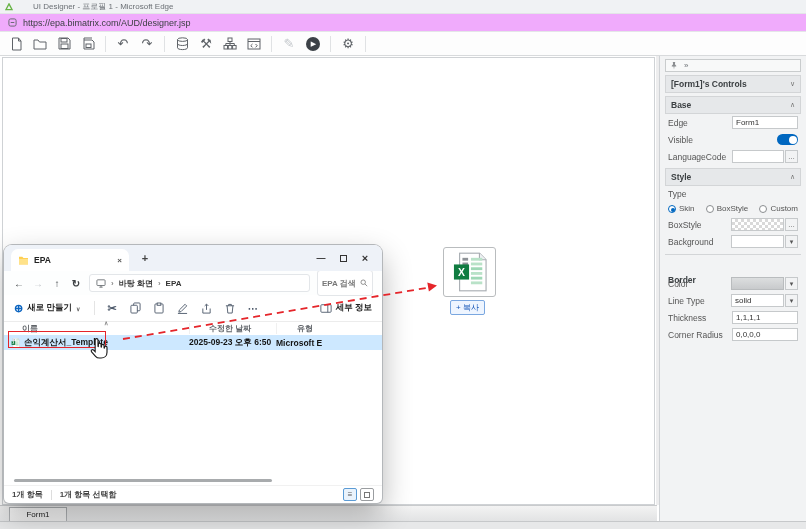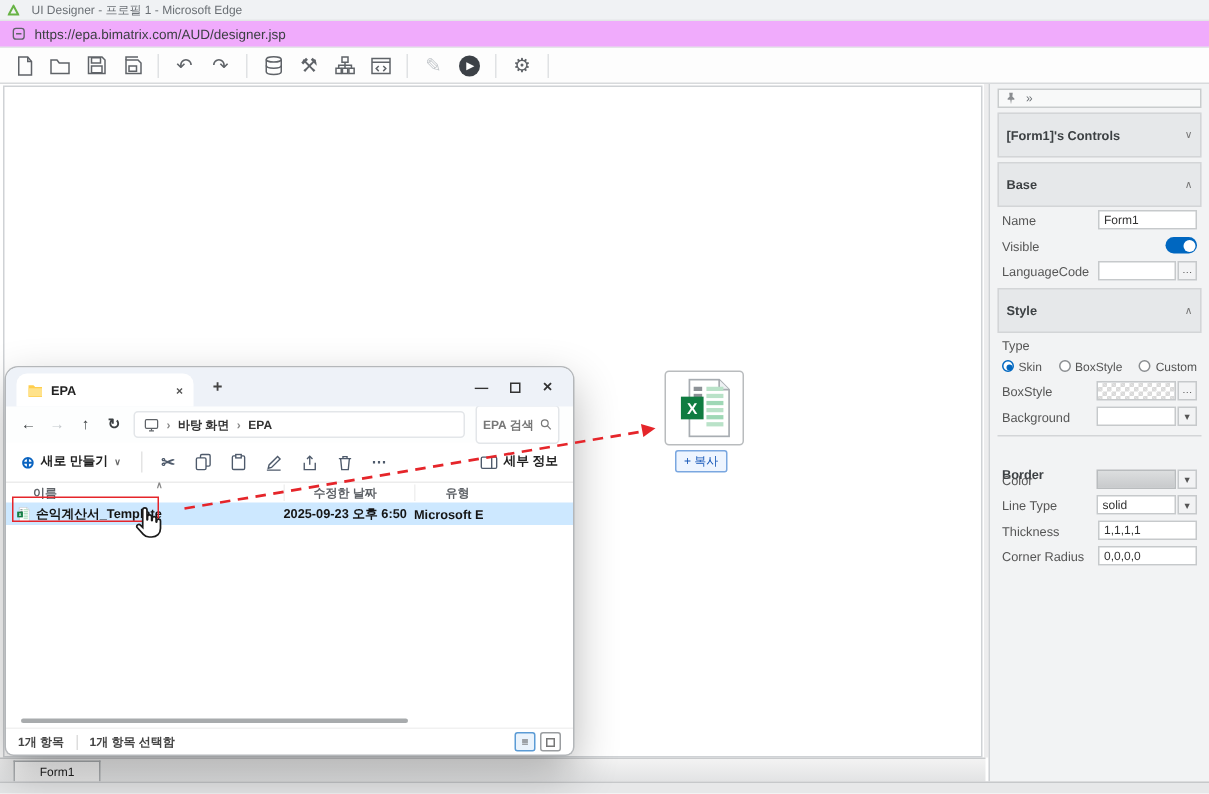--- a/index.html
+++ b/index.html
@@ -2,21 +2,21 @@
 <html><head>
 <meta charset="utf-8">
 <style>
   * { margin:0; padding:0; box-sizing:border-box; }
   html,body { width:806px; height:529px; overflow:hidden; background:#fff;
     font-family:"Liberation Sans", sans-serif; }
 
   
   .titlebar { position:absolute; left:0; top:0; width:806px; height:14px;
     background:#f0f2f4; border-bottom:1px solid #e3e5e7; display:flex; align-items:center;
-    gap:8px; padding-left:5px; font-size:8px; color:#6b7075; }
+    gap:20px; padding-left:5px; font-size:8px; color:#6b7075; }
   .urlbar { position:absolute; left:0; top:14px; width:806px; height:18px;
     background:#f0abfc; border-bottom:1px solid #e4e6e8; display:flex; align-items:center;
     gap:6px; padding-left:8px; font-size:9px; color:#3c4043; }
   .apptoolbar { position:absolute; left:0; top:32px; width:806px; height:24px;
     background:#fdfdfd; border-bottom:1px solid #d8dadc; display:flex; align-items:center;
     gap:4px; padding-left:6px; }
   .ticon { width:20px; height:20px; display:flex; align-items:center; justify-content:center;
     color:#5f6368; font-size:13px; }
   .tsep { width:1px; height:16px; background:#e0e2e4; margin:0 3px; }
   .run-circle { width:14px; height:14px; border-radius:50%; background:#3c4147; color:#fff;
@@ -24,37 +24,37 @@
   .icon-svg { display:block; }
 
   
   .canvas { position:absolute; left:2px; top:57px; width:653px; height:448px;
     background:#fff; border:1px solid #cfd2d5; }
   .splitter { position:absolute; left:656px; top:56px; width:3px; height:449px; background:#ededee; }
   .rpanel { position:absolute; left:659px; top:56px; width:147px; height:465px;
     background:#f2f3f4; border-left:1px solid #cfd2d5; padding:3px 5px; }
   .pinbox { height:13px; border:1px solid #c9cccd; background:#f8f9f9; display:flex;
     align-items:center; gap:6px; padding:0 4px; font-size:8px; color:#6b7075; }
-  .phead { height:30px; background:#e6e8ea; border:1px solid #d3d5d7; display:flex;
+  .phead { height:18px; background:#e6e8ea; border:1px solid #d3d5d7; display:flex;
     justify-content:space-between; align-items:center; padding:0 5px; margin-top:3px;
     font-size:8.5px; font-weight:bold; color:#3c4043; }
   .phead .chev { font-size:7px; color:#777; font-weight:normal; }
   .prow { display:flex; align-items:center; justify-content:space-between; height:17px;
     padding:0 3px; font-size:8.5px; color:#555; }
   .pinput { width:66px; height:13px; border:1px solid #c6c9cb; background:#fff;
     font-size:8px; color:#333; display:flex; align-items:center; padding:0 3px; }
   .pgroup { display:flex; align-items:center; gap:1px; }
   .pbtn { width:13px; height:13px; border:1px solid #c6c9cb; background:#f2f3f4;
     font-size:7px; color:#555; display:flex; align-items:center; justify-content:center; }
   .toggle { width:21px; height:11px; border-radius:6px; background:#0067c0; position:relative; }
   .toggle .knob { position:absolute; right:1.5px; top:1.5px; width:8px; height:8px;
     border-radius:50%; background:#fff; }
   .radio-row { display:flex; align-items:center; height:15px; padding:0 3px;
     font-size:8px; color:#555; justify-content:space-between; }
-  .radio { display:flex; align-items:flex-start; gap:3px; }
+  .radio { display:flex; align-items:flex-end; gap:3px; }
   .rdot { width:8px; height:8px; border-radius:50%; border:1px solid #8a8d90; background:#fff; }
   .rdot.sel { border:1px solid #0067c0; position:relative; }
   .rdot.sel::after { content:""; position:absolute; left:1.5px; top:1.5px; width:4px; height:4px;
     border-radius:50%; background:#0067c0; }
   .checker { width:53px; height:13px; border:1px solid #c6c9cb;
     background-image:
       linear-gradient(45deg,#d9d9d9 25%,transparent 25%,transparent 75%,#d9d9d9 75%),
       linear-gradient(45deg,#d9d9d9 25%,#ffffff 25%,#ffffff 75%,#d9d9d9 75%);
     background-size:6px 6px; background-position:0 0,3px 3px; }
   .swatch-gray { width:53px; height:13px; border:1px solid #b9bcbe;
@@ -257,21 +257,21 @@
   <div class="phead">
     <span>[Form1]'s Controls</span>
     <span class="chev">∨</span>
   </div>
 
   <div class="phead">
     <span>Base</span>
     <span class="chev">∧</span>
   </div>
   <div class="prow">
-    <span>Name</span>
+    <span>Edge</span>
     <span class="pinput">Form1</span>
   </div>
   <div class="prow">
     <span>Visible</span>
     <span class="toggle">
         <span class="knob"></span>
       </span>
   </div>
   <div class="prow">
     <span>LanguageCode</span>

